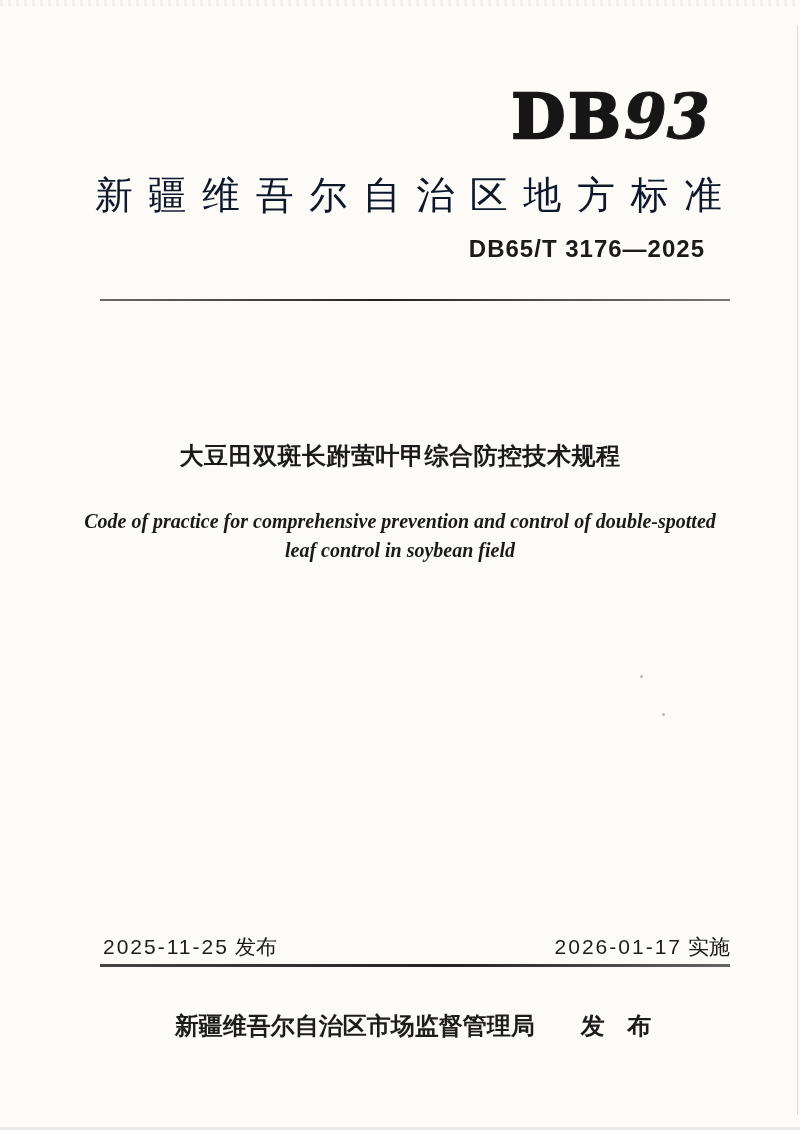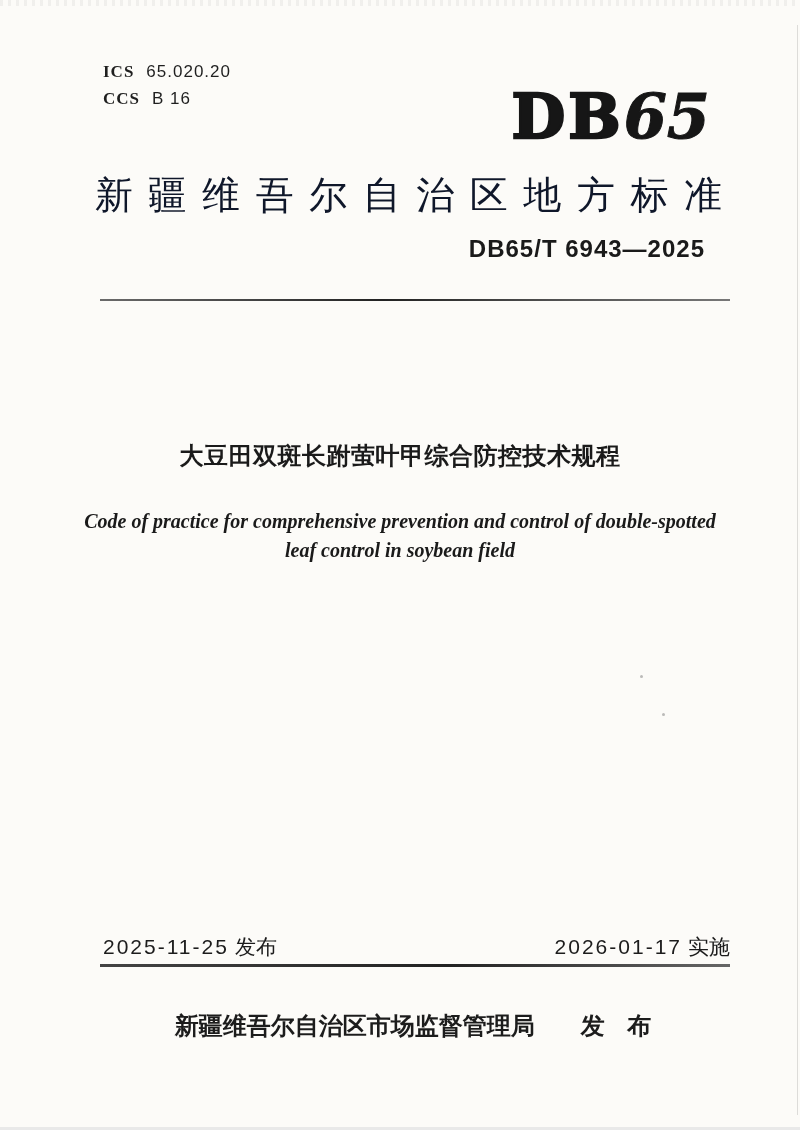--- a/index.html
+++ b/index.html
@@ -107,36 +107,28 @@
 <body>
 
 <div class="page">
 
   <div class="scan-top"></div>
   <div class="scan-right"></div>
   <div class="scan-bottom"></div>
   <div class="speck s1"></div>
   <div class="speck s2"></div>
 
-  <div class="ics-block">
-    <div class="ics-row">
-      <span class="lbl">ICS</span><span class="val">65.020.20</span>
-    </div>
-    <div class="ics-row">
-      <span class="lbl">CCS</span><span class="val">B 16</span>
-    </div>
-  </div>
 
   <div class="logo">
-    <span class="db">DB</span><span class="num">65</span>
+    <span class="db">DB</span><span class="num">93</span>
   </div>
 
   <div class="header-title">新疆维吾尔自治区地方标准</div>
 
-  <div class="std-number">DB65/T 6943—2025</div>
+  <div class="std-number">DB65/T 3176—2025</div>
 
   <div class="rule r1"></div>
 
   <div class="title-zh">大豆田双斑长跗萤叶甲综合防控技术规程</div>
 
   <div class="title-en">
     <div>Code of practice for comprehensive prevention and control of double-spotted</div>
     <div>leaf control in soybean field</div>
   </div>
 

